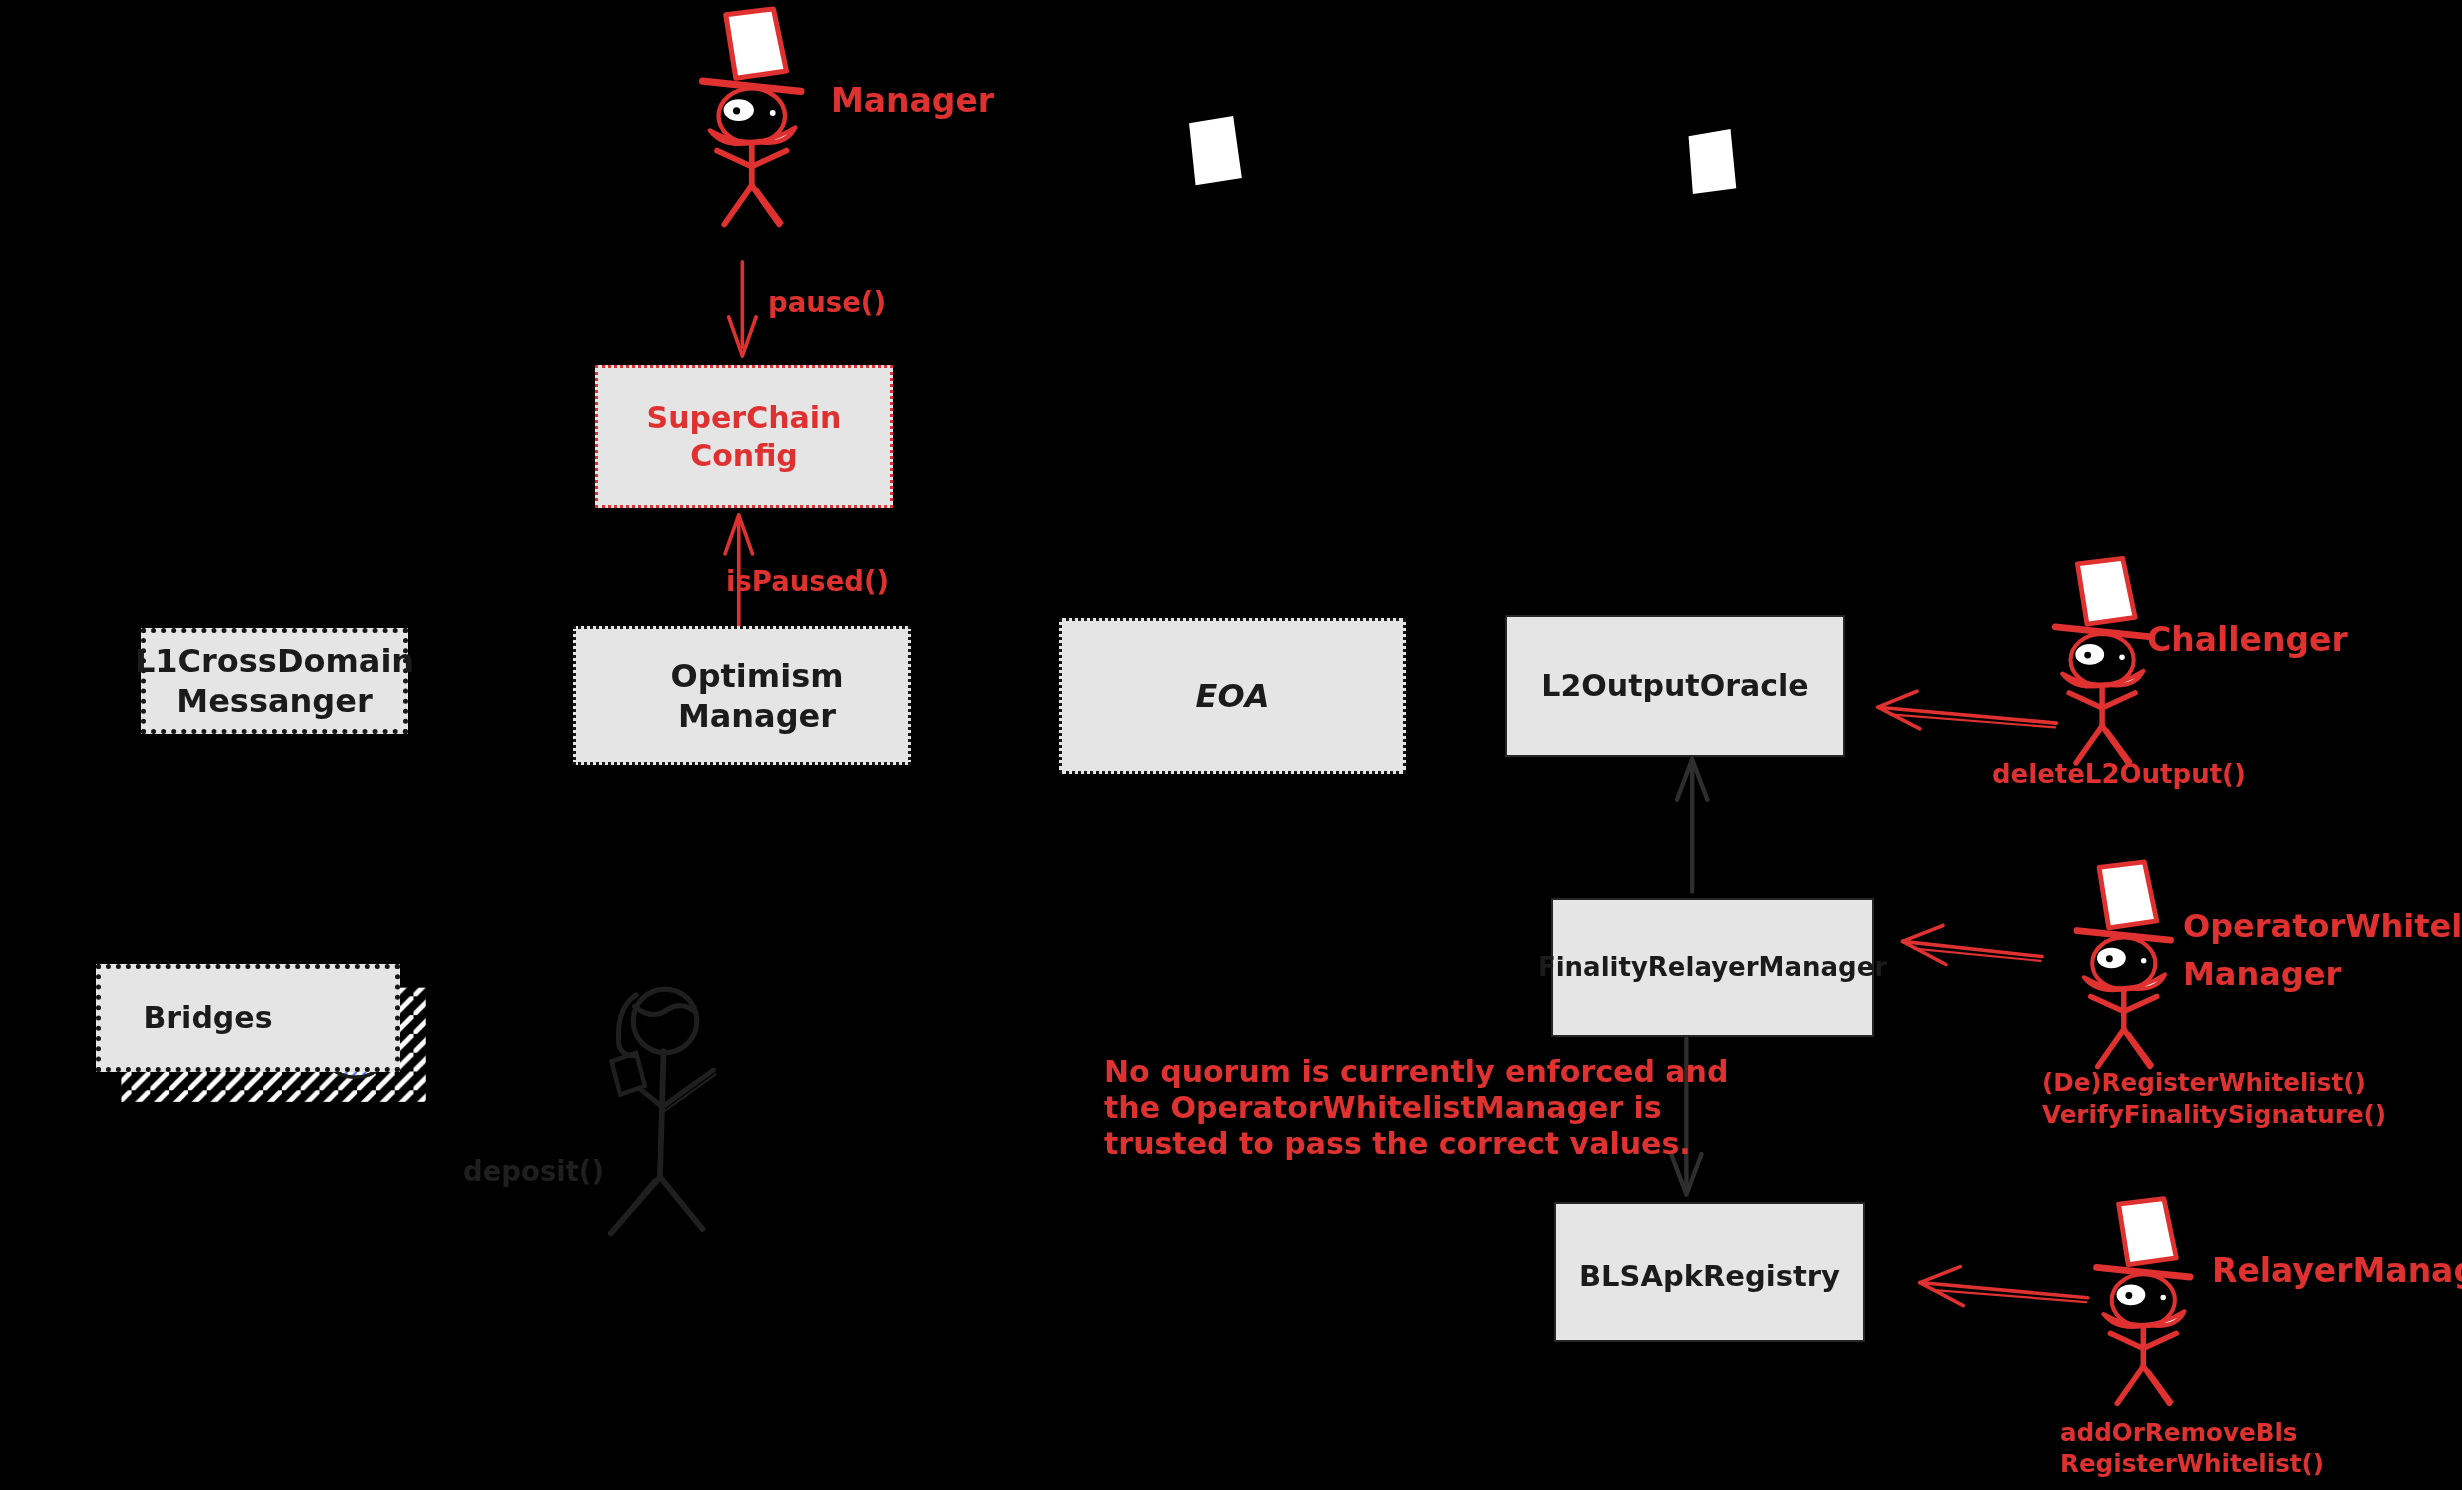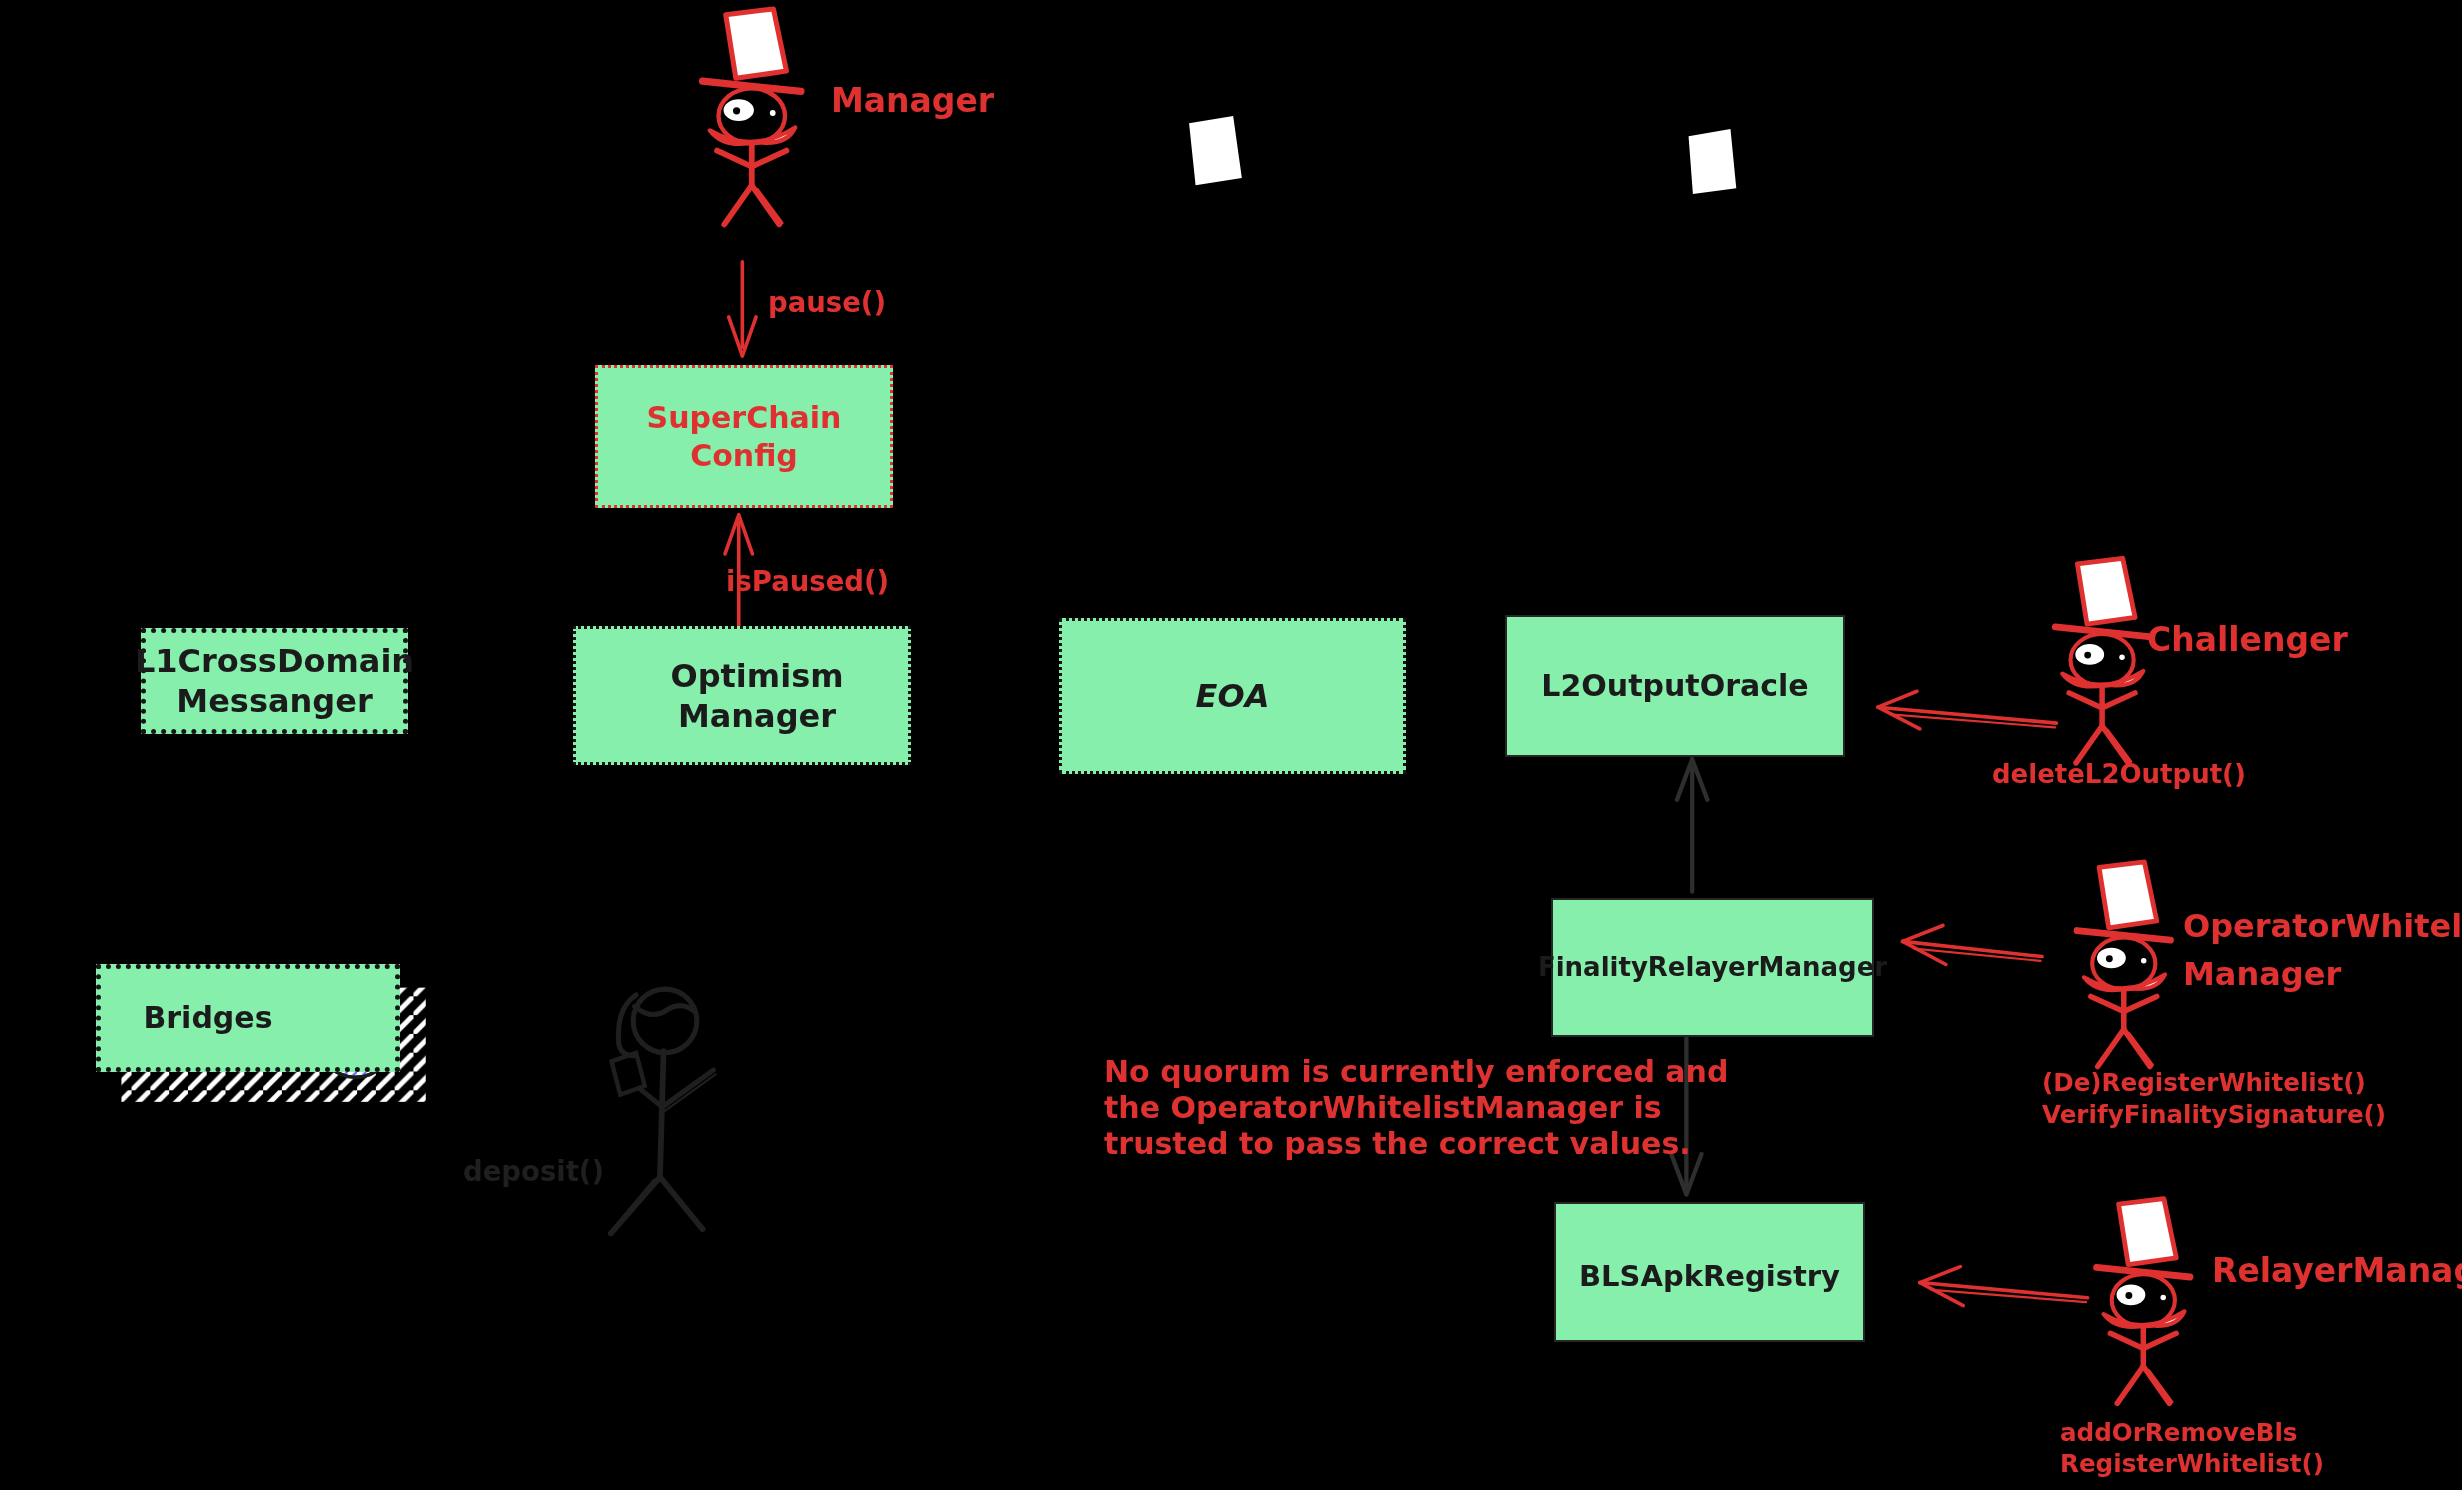--- a/index.html
+++ b/index.html
@@ -1,19 +1,19 @@
 <!DOCTYPE html>
 <html style="font-size:11.6px"><head>
 <meta charset="utf-8">
 <style>
   html,body{margin:0;padding:0;background:#000;}
   .stage{position:relative;width:2462px;height:1491px;background:#000;overflow:hidden;
          font-family:"DejaVu Sans",sans-serif;}
   svg.layer{position:absolute;left:0;top:0;z-index:1;}
-  .box{position:absolute;background:#86efac;display:flex;align-items:center;justify-content:center;
+  .box{position:absolute;background:#e5e5e5;display:flex;align-items:center;justify-content:center;
        text-align:center;color:#1b1b1b;z-index:2;box-sizing:border-box;line-height:1.25;}
   .dot-large{border:5.8px dotted #161616;}
   .dot-small{border:3.6px dotted #161616;}
   .dot-red{border:3.6px dotted #e03131;}
   .solidb{border:2.9px solid #262626;}
   .box .lbl{font-weight:600;}
   .rlabel{position:absolute;color:#e03131;font-weight:700;z-index:3;white-space:nowrap;}
   .glabel{position:absolute;color:#1f1f1f;font-weight:600;z-index:3;white-space:nowrap;}
   .note{position:absolute;color:#e03131;font-weight:700;font-size:30px;line-height:1.2;z-index:3;
         white-space:nowrap;}

